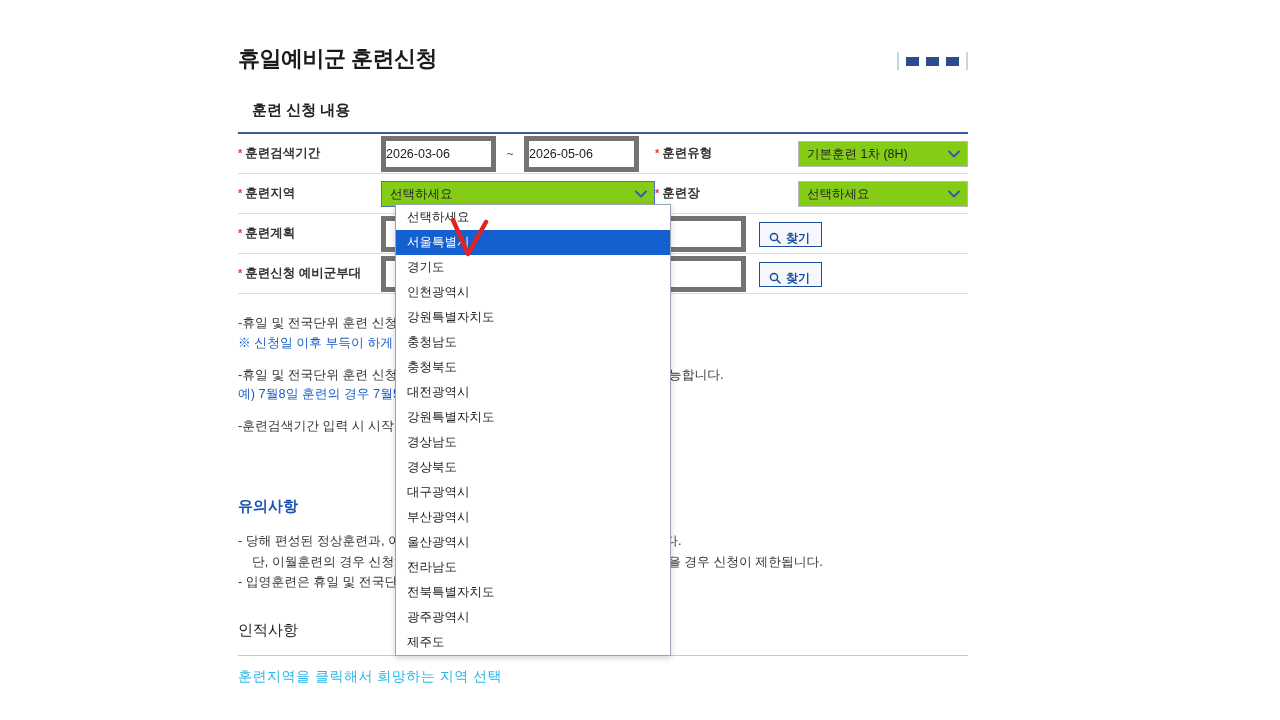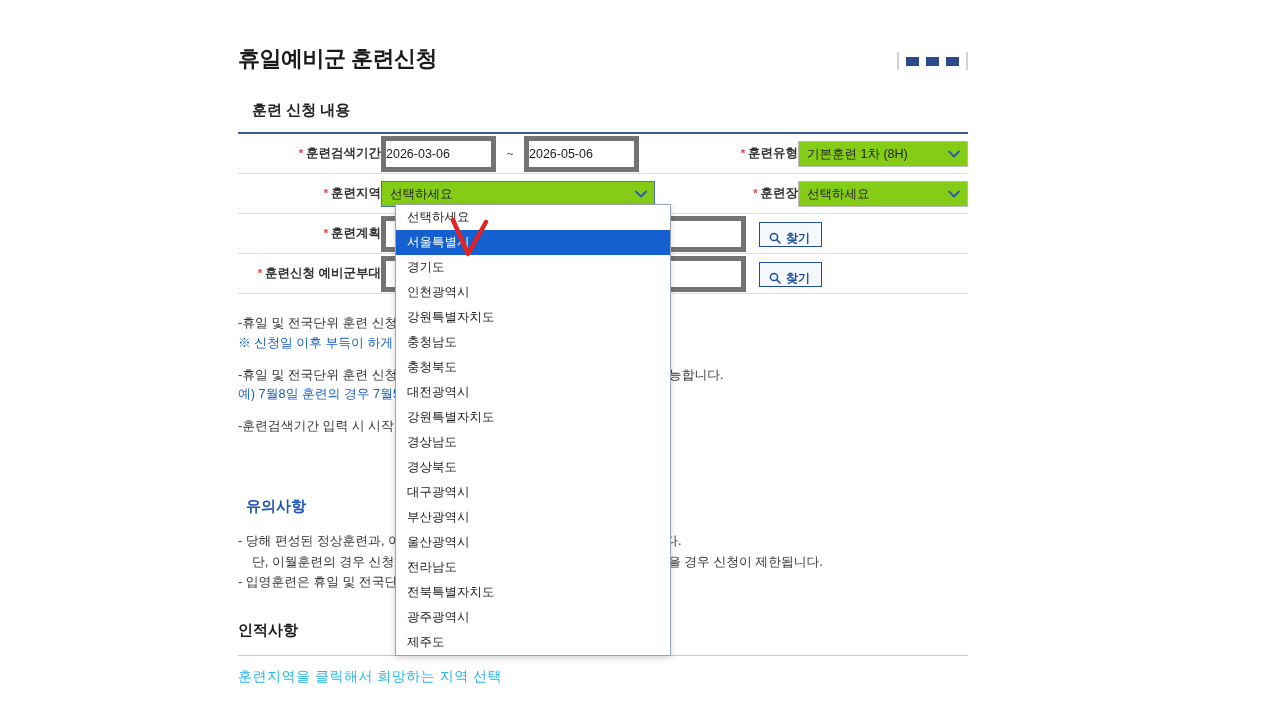--- a/index.html
+++ b/index.html
@@ -80,21 +80,20 @@
     font-size: 12.5px;
     color: #333;
     padding: 0;
   }
   .lbl {
     width: 155px;
     padding-left: 18px;
     color: #333;
     font-weight: bold;
     font-size: 12.5px;
-    text-align: right;
   }
   .req {
     color: #e23a3a;
     margin-right: 3px;
     font-size: 11px;
   }
   .val {
     padding-left: 8px;
   }
   .val-wide {
@@ -213,39 +212,38 @@
   .blue { color: #1a5ec4; }
   .nline { display: block; white-space: nowrap; }
 
   .caution-title {
     position: absolute;
     left: 238px;
     top: 497px;
     font-size: 15px;
     font-weight: bold;
     color: #1b53b5;
-    margin-left: 8px;
   }
   .caution-body {
     position: absolute;
     left: 238px;
     top: 531px;
     width: 730px;
     font-size: 12.8px;
     color: #333;
     line-height: 1.62;
   }
   .indent { padding-left: 14px; }
 
   .personal-title {
     position: absolute;
     left: 238px;
     top: 621px;
     font-size: 15px;
-    font-weight: bold;
+    font-weight: normal;
     color: #1a1a1a;
   }
   .bottom-rule {
     position: absolute;
     left: 238px;
     top: 655px;
     width: 730px;
     height: 1px;
     background: #c9c9c9;
   }

